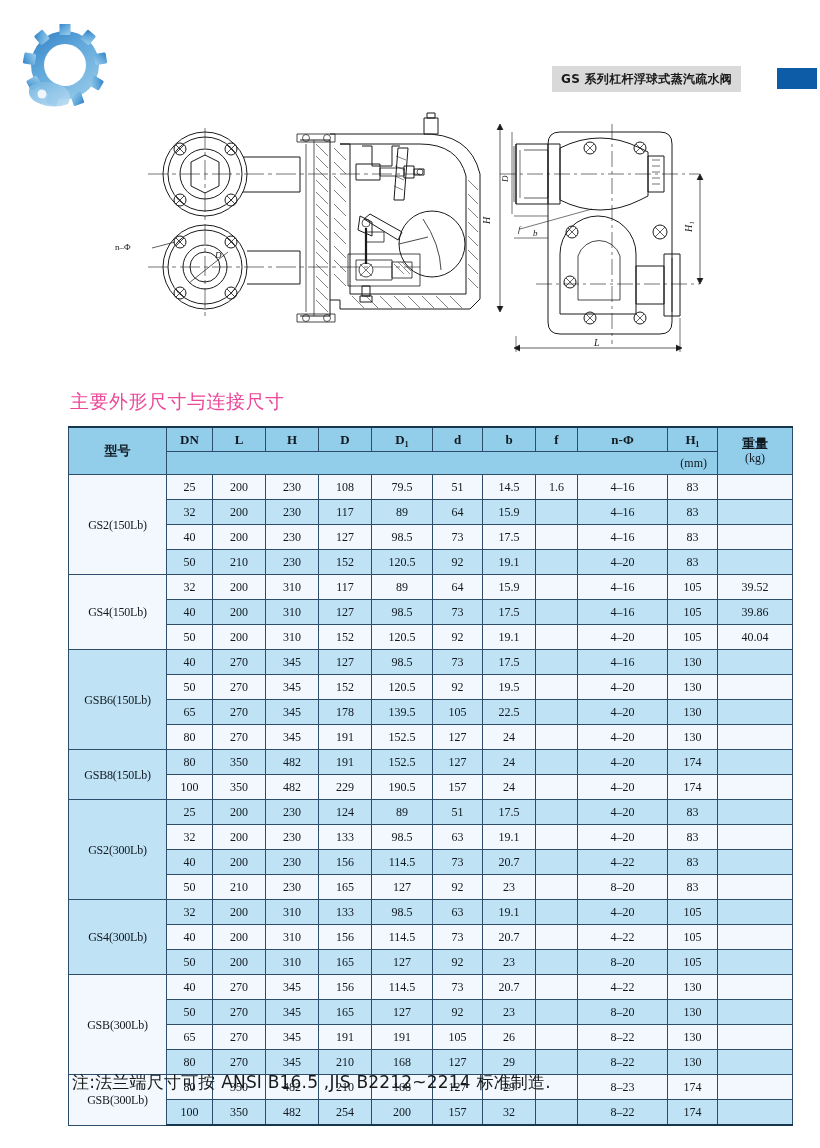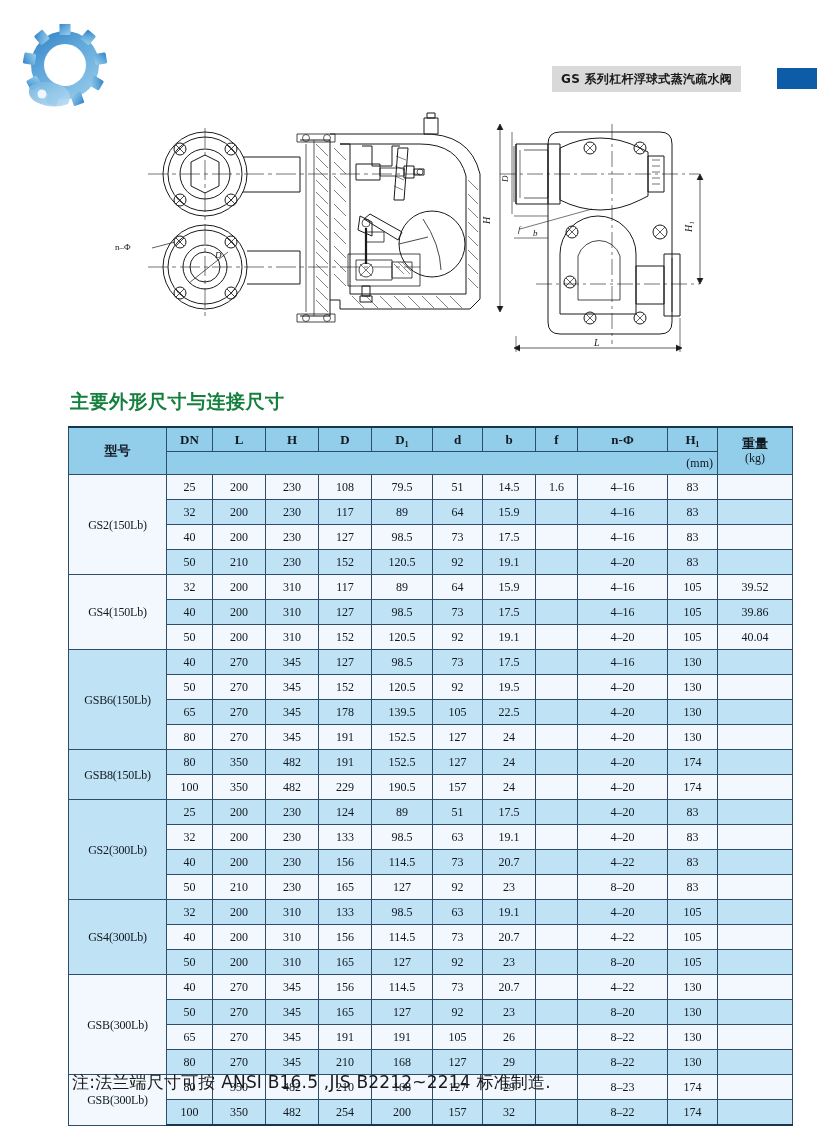--- a/index.html
+++ b/index.html
@@ -67,22 +67,22 @@
     width: 820px; height: 268px;
   }
   #drawing-area svg { display: block; }
 
   
   #section-title {
     position: absolute;
     left: 70px; top: 389px;
     font-family: "DejaVu Sans", "Liberation Sans", sans-serif;
     font-size: 19px;
-    font-weight: bold;
-    color: #15803d;
+    font-weight: normal;
+    color: #ec4899;
     letter-spacing: 0.5px;
   }
 
   
   #dim-table {
     position: absolute;
     left: 68px; top: 426px;
     width: 684px;
     border-collapse: collapse;
     table-layout: fixed;
@@ -410,21 +410,21 @@
       <th>b</th>
       <th>f</th>
       <th>n-Φ</th>
       <th>H₁</th>
       <th rowspan="2" class="weight-head sep-left">
         <span>重量</span>
         <span class="wunit">(kg)</span>
       </th>
     </tr>
     <tr>
-      <th colspan="10" class="unit-row" style="text-align:right;padding-right:4px">(mm)</th>
+      <th colspan="10" class="unit-row" style="text-align:right;padding-right:10px">(mm)</th>
     </tr>
   </thead>
   <tbody id="table-body">
       <tr class="shade-w group-start">
         <td rowspan="4" class="model-cell mc-w">GS2(150Lb)</td>
         <td>25</td>
         <td>200</td>
         <td>230</td>
         <td>108</td>
         <td>79.5</td>

